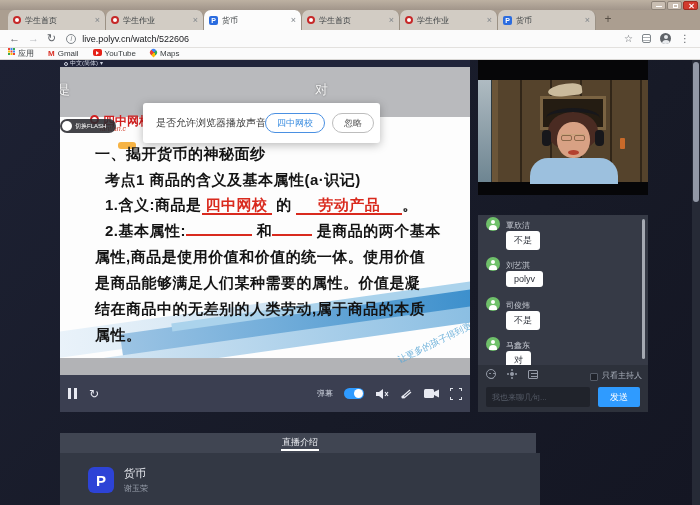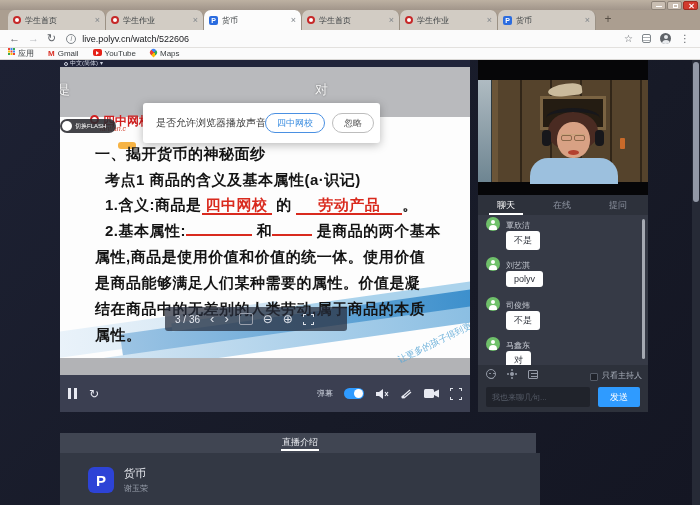--- a/index.html
+++ b/index.html
@@ -350,34 +350,20 @@
         <div class="s-text t-l4">
           <span>2.基本属性:</span><span class="blank b1"></span>
           <span>和</span><span class="blank b2"></span>
           <span>是商品的两个基本</span>
         </div>
         <div class="s-text t-l6">是商品能够满足人们某种需要的属性。价值是凝</div>
         <div class="s-text t-l5">属性,商品是使用价值和价值的统一体。使用价值</div>
         <div class="s-text t-l7">结在商品中的无差别的人类劳动,属于商品的本质</div>
         <div class="s-text t-l8">属性。</div>
 
-        <div class="pagebar">
-          <span>3 / 36</span>
-          <span class="chev">‹</span>
-          <span class="chev">›</span>
-          <span class="pg-input"></span>
-          <span class="pg-zoom">⊖</span>
-          <span class="pg-zoom">⊕</span>
-          <span class="fs-mini">
-              <i class="tl"></i>
-              <i class="tr"></i>
-              <i class="bl"></i>
-              <i class="br"></i>
-            </span>
-        </div>
 
         <div class="diag-wm">让更多的孩子得到更好的教育</div>
 
         <div class="audio-dialog">
           <span class="q">是否允许浏览器播放声音？</span>
           <span class="btn-play">四中网校</span>
           <span class="btn-ignore">忽略</span>
         </div>
       </div>
 
@@ -427,25 +413,20 @@
       <div class="glasses">
           <i></i>
           <i></i>
         </div>
       <div class="mouth"></div>
       <div class="hp-cup l"></div>
       <div class="hp-cup r"></div>
       <div class="shirt"></div>
     </div>
 
-    <div class="chat-tabs">
-      <div class="chat-tab active">聊天</div>
-      <div class="chat-tab">在线</div>
-      <div class="chat-tab">提问</div>
-    </div>
 
     <div class="chat-list">
       <div class="msg m0">
         <span class="avatar"></span>
         <span class="uname">覃欣洁</span>
         <span class="bubble">不是</span>
       </div>
       <div class="msg m1">
         <span class="avatar"></span>
         <span class="uname">刘艺淇</span>

